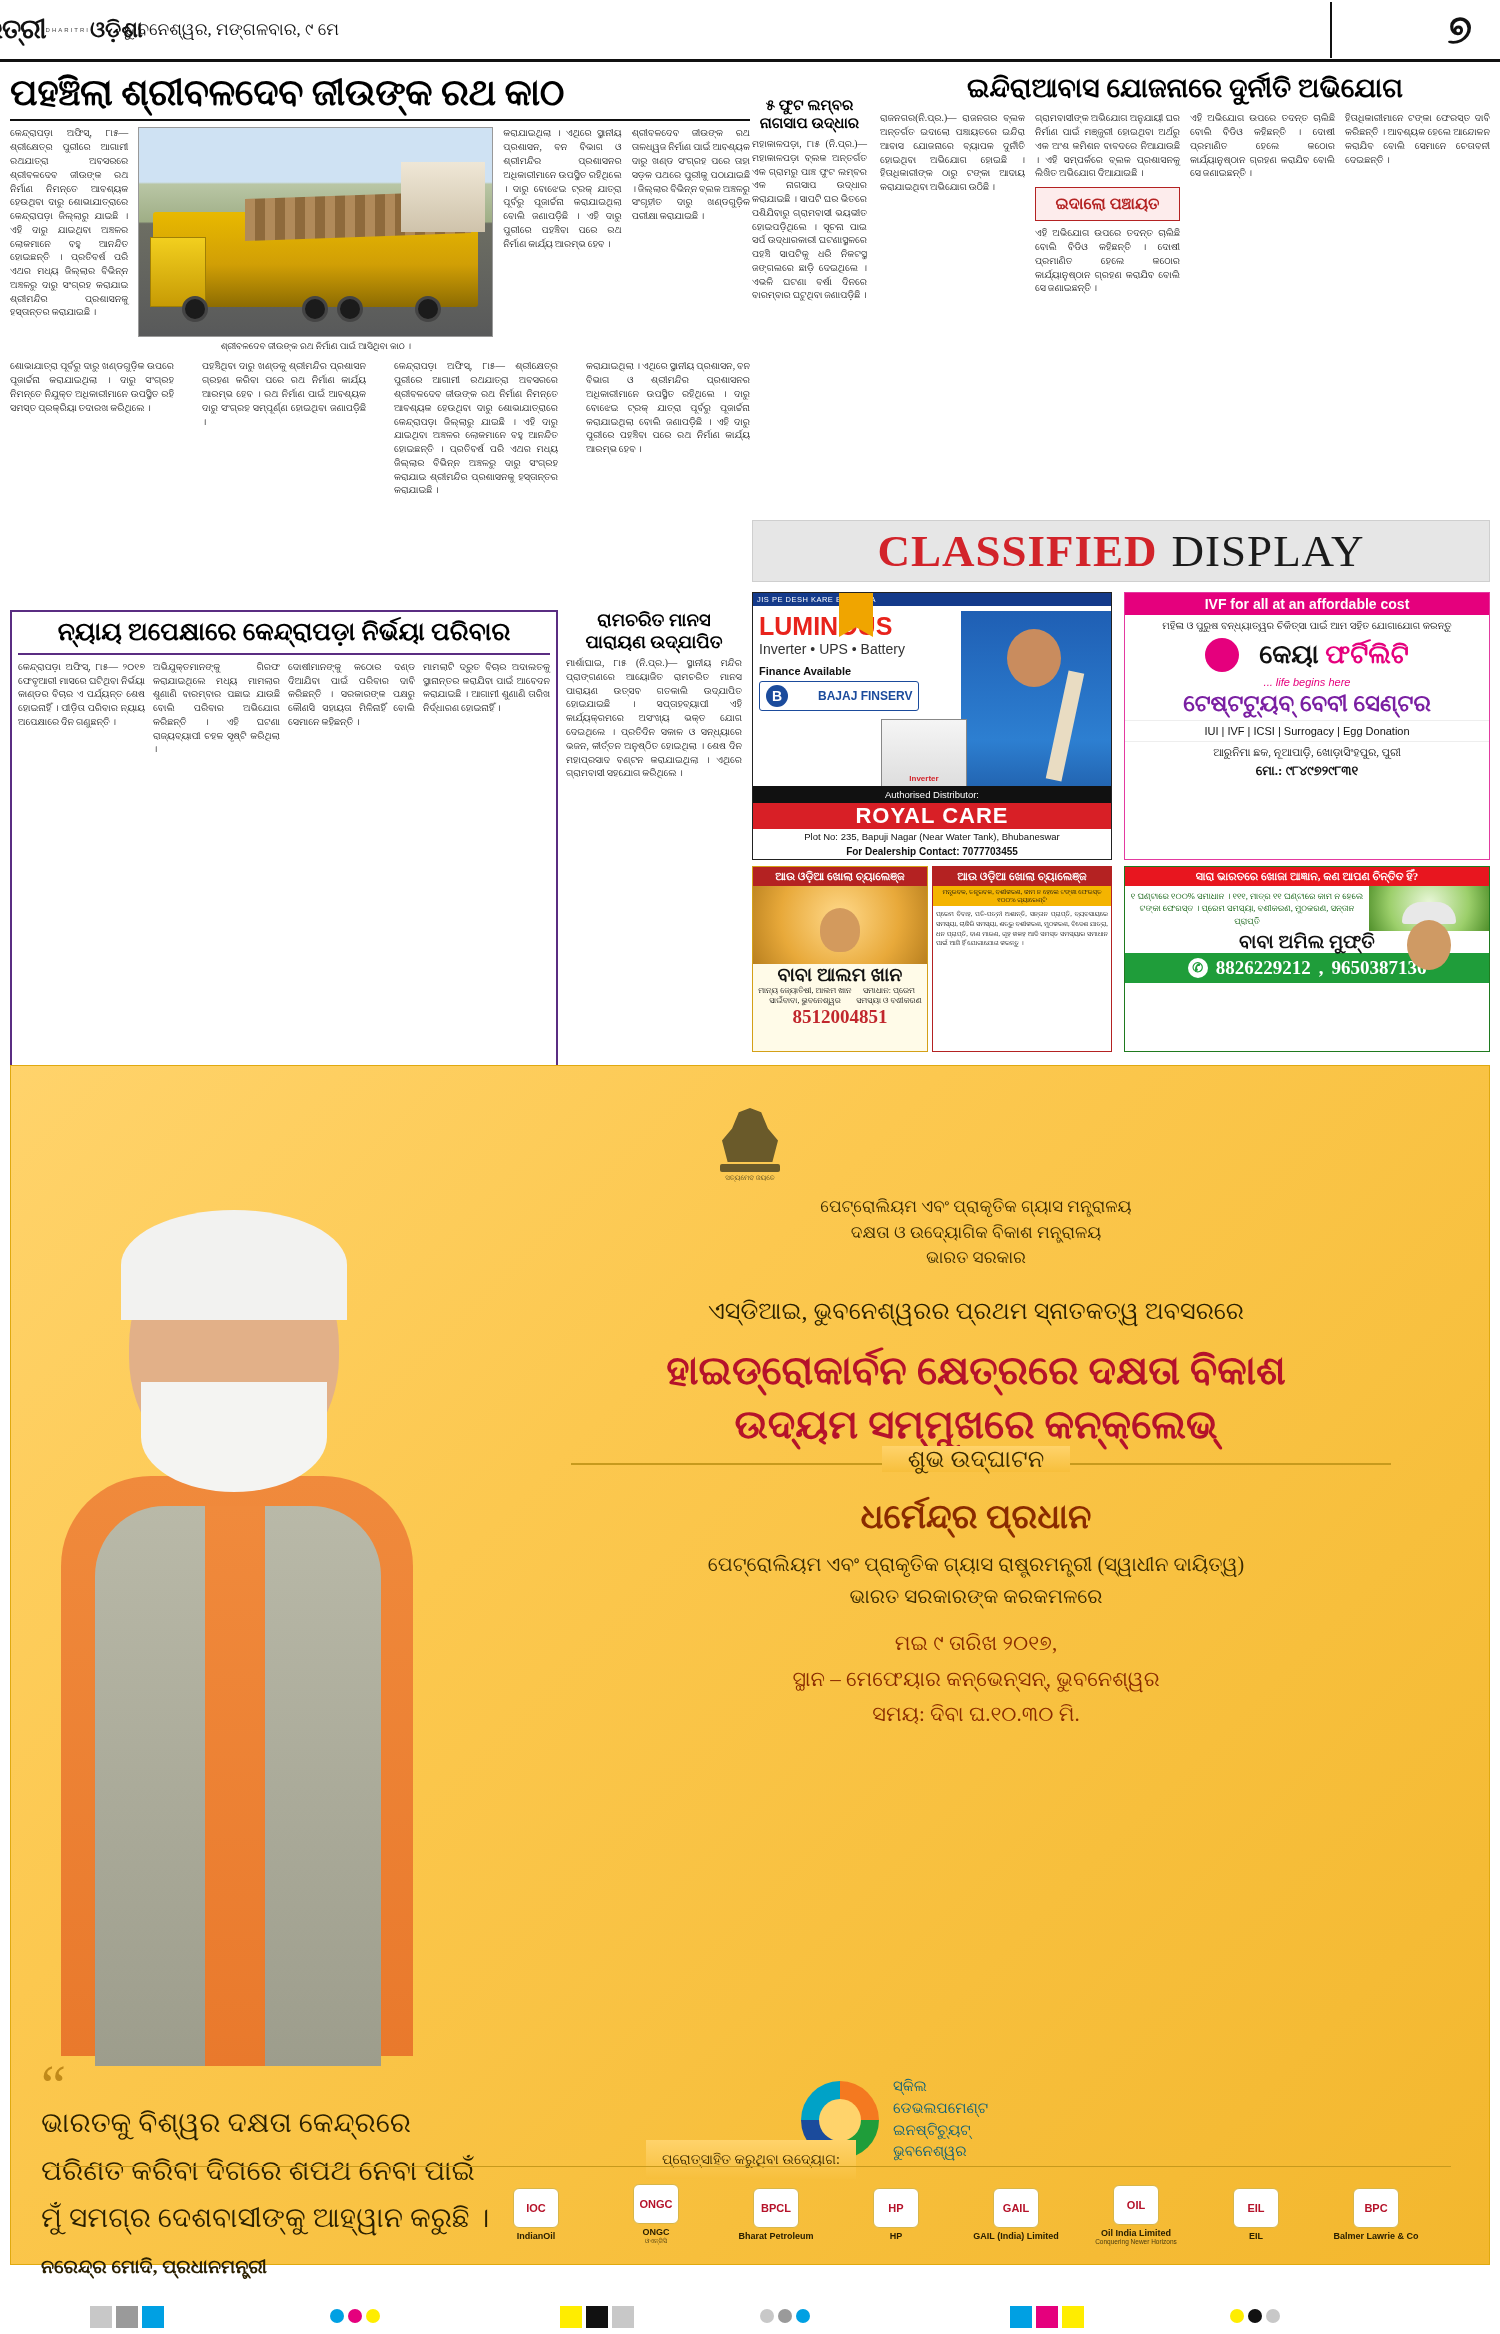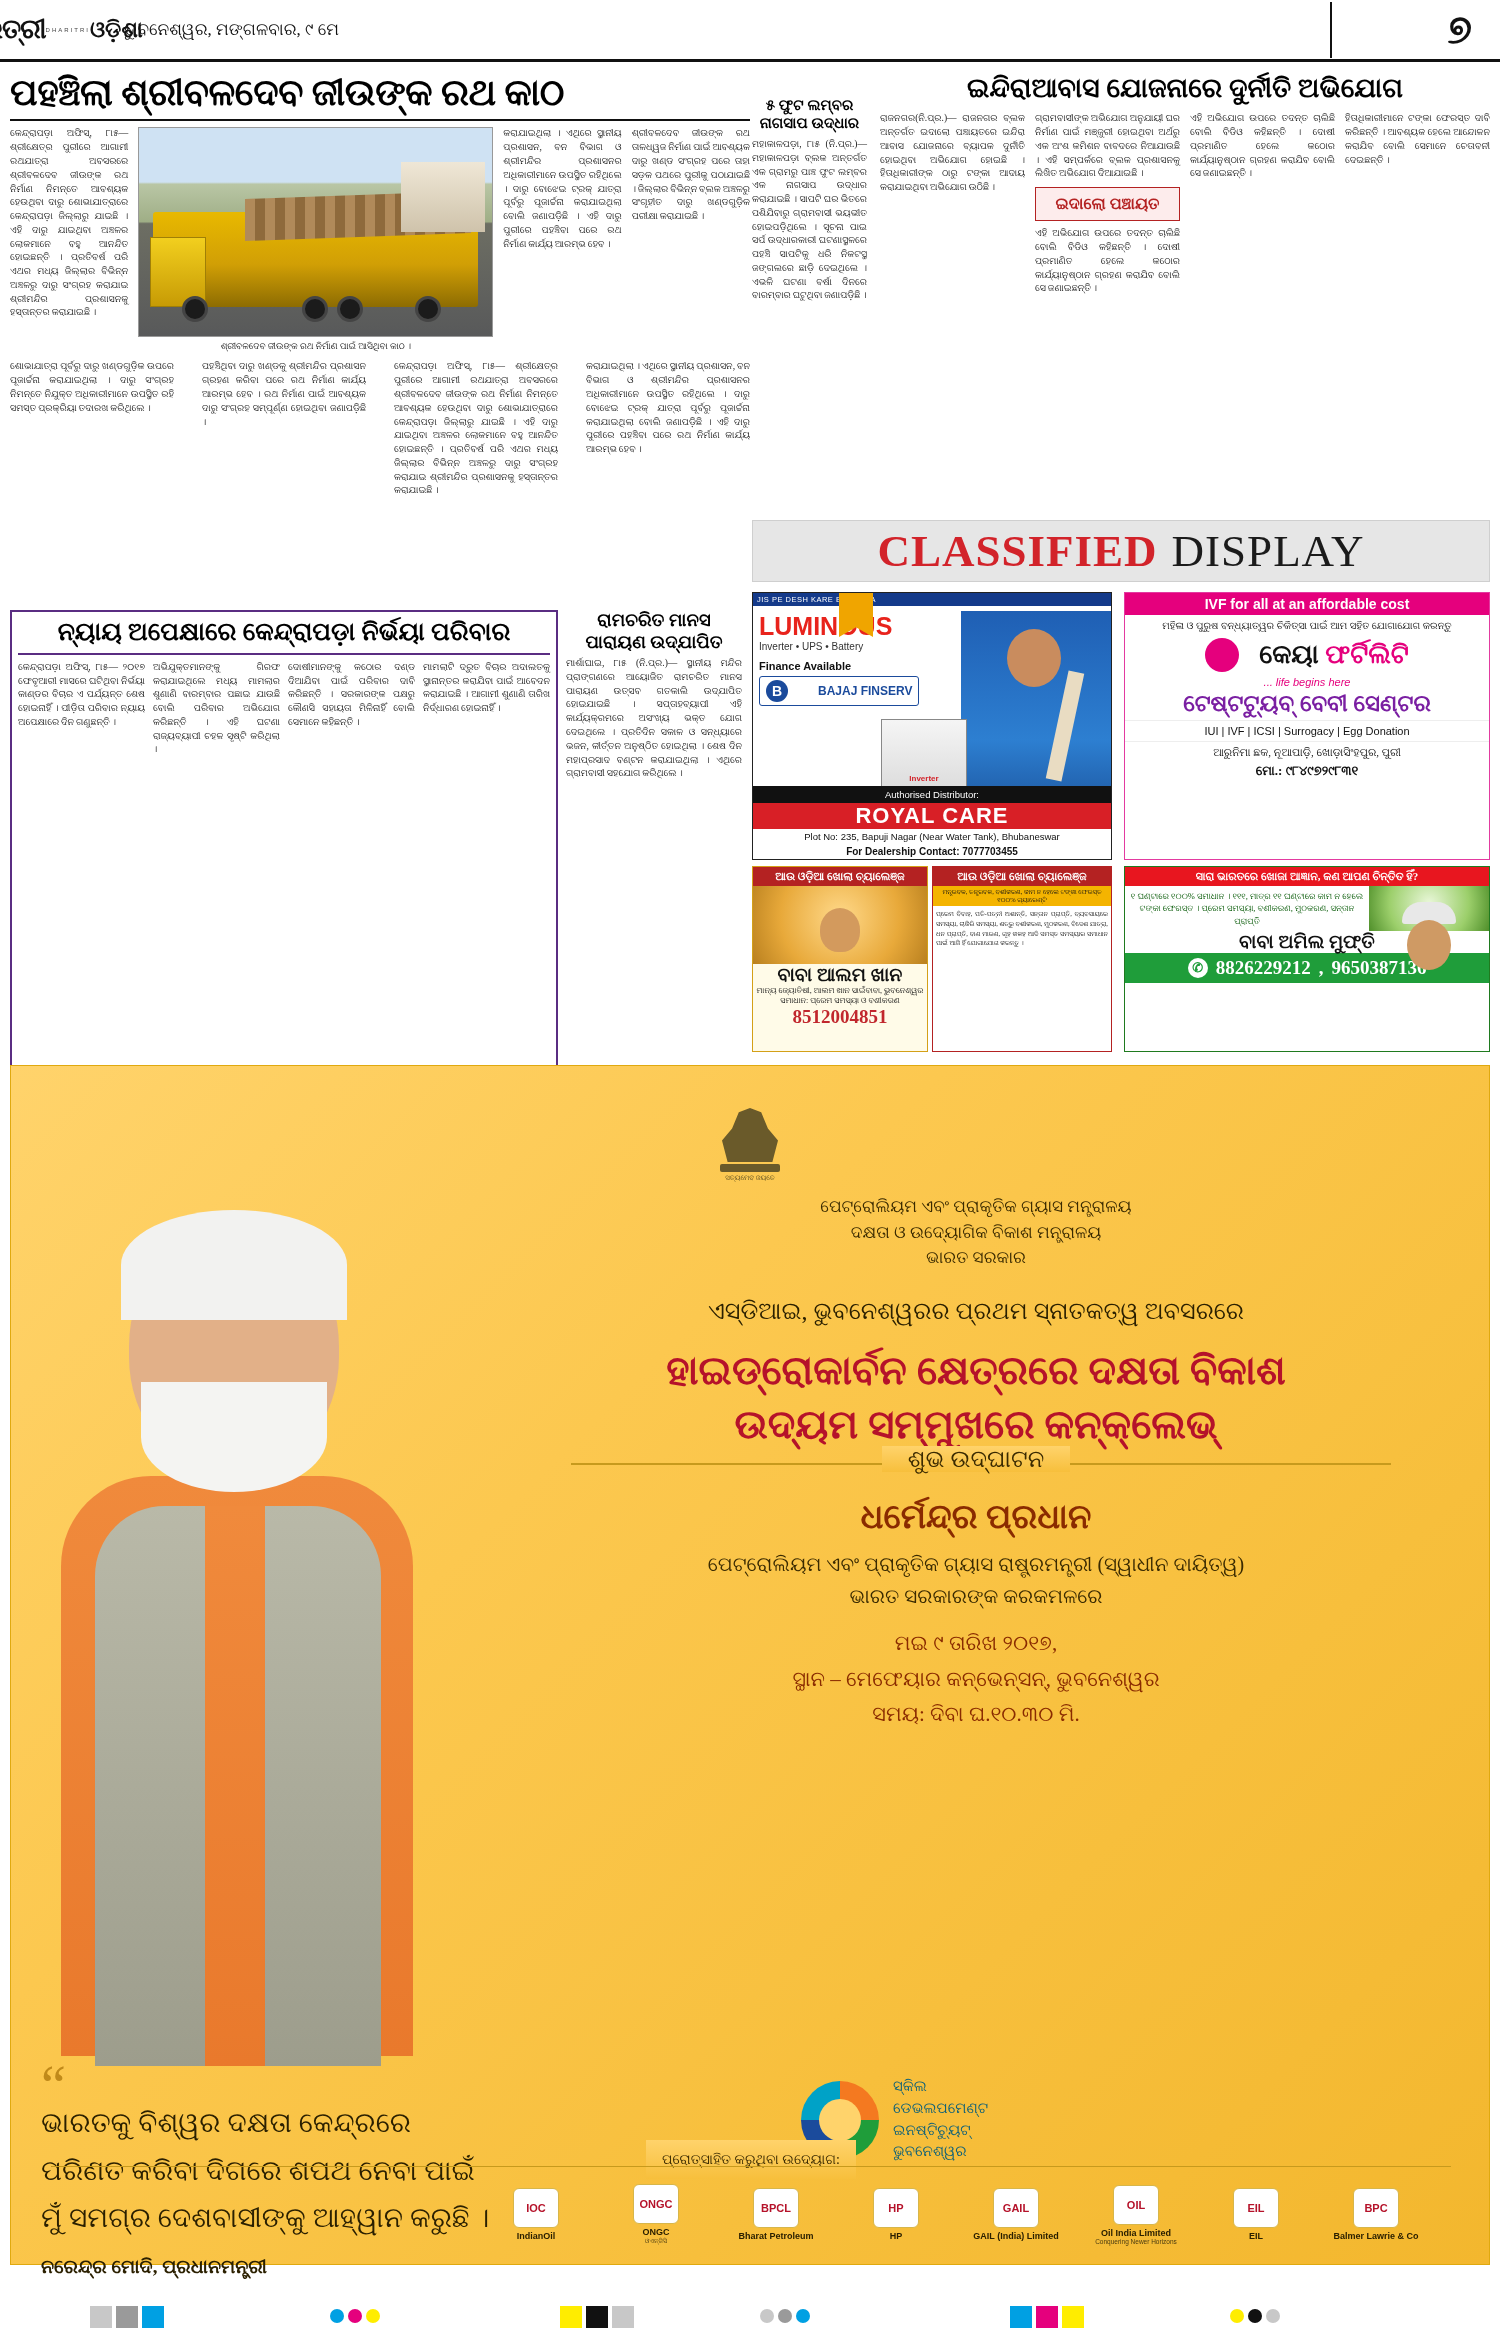--- a/index.html
+++ b/index.html
@@ -132,21 +132,21 @@
   }
   .cd-red { color:#d2232a; font-weight:bold; margin-right:14px; }
   .cd-dark { color:#1b1b1b; }
 
   
   .ad { position:absolute; overflow:hidden; }
 
   .ad-lum { left:752px; top:592px; width:360px; height:268px; border:1px solid #222; background:#fff; }
   .lum-top { background:#143a8a; color:#fff; font-size:7.5px; padding:2px 4px; letter-spacing:0.5px; }
   .lum-brand { color:#e8231c; font-family:"Liberation Sans", sans-serif; font-weight:bold; font-size:25px; padding:6px 4px 0 6px; }
-  .lum-sub { font-size:10px; padding:0 6px 4px 6px; color:#333; }
+  .lum-sub { font-size:14px; padding:0 6px 4px 6px; color:#333; }
   .lum-fin { font-size:11px; font-weight:bold; padding:4px 6px 2px; }
   .bajaj {
     display:inline-flex; align-items:center; gap:5px; margin:2px 6px;
     border:1px solid #1b4b9c; padding:3px 6px; border-radius:3px;
   }
   .bajaj .b-mark {
     width:22px;height:22px;border-radius:50%;background:#1b4b9c;color:#fff;
     display:flex;align-items:center;justify-content:center;font-weight:bold;font-size:14px;
   }
   .bajaj .b-txt { color:#1b4b9c; font-weight:bold; font-size:12px; line-height:1.05;padding-left:25px; }
@@ -431,21 +431,21 @@
     <div class="ivf-addr">ଆରୁନିମା ଛକ, ନୂଆପାଡ଼ି, ଖୋଡ଼ାସିଂହପୁର, ପୁରୀ</div>
     <div class="ivf-phone">ମୋ.: ୯୮୪୯୭୨୯୮୩୧</div>
   </div>
 
   <div class="ad ad-baba1">
     <div class="baba1-hd">ଆଉ ଓଡ଼ିଆ ଖୋଲା ଚ୍ୟାଲେଞ୍ଜ</div>
     <div class="baba1-img">
         <div class="face"></div>
       </div>
     <div class="baba1-name">ବାବା ଆଲମ ଖାନ</div>
-    <div style="display:flex;justify-content:space-between;padding:0 3px;flex-direction:column;">
+    <div style="display:flex;justify-content:space-between;padding:0 3px;">
       <div class="baba1-sub">ମାନ୍ୟ ଜ୍ୟୋତିଷୀ, ଆଲମ ଖାନ ସାଇଁବାବା, ଭୁବନେଶ୍ୱର</div>
       <div class="baba1-sub">ସମାଧାନ:
 ପ୍ରେମ ସମସ୍ୟା ଓ ବଶୀକରଣ</div>
     </div>
     <div class="baba1-phone">8512004851</div>
   </div>
 
   <div class="ad ad-chal">
     <div class="chal-hd">ଆଉ ଓଡ଼ିଆ ଖୋଲା ଚ୍ୟାଲେଞ୍ଜ</div>
     <div class="chal-band">ମନ୍ତ୍ରବଳ, ତନ୍ତ୍ରବଳ, ବଶୀକରଣ, କାମ ନ ହେଲେ ଟଙ୍କା ଫେରସ୍ତ ୧୦୦% ଗ୍ୟାରେଣ୍ଟି</div>

